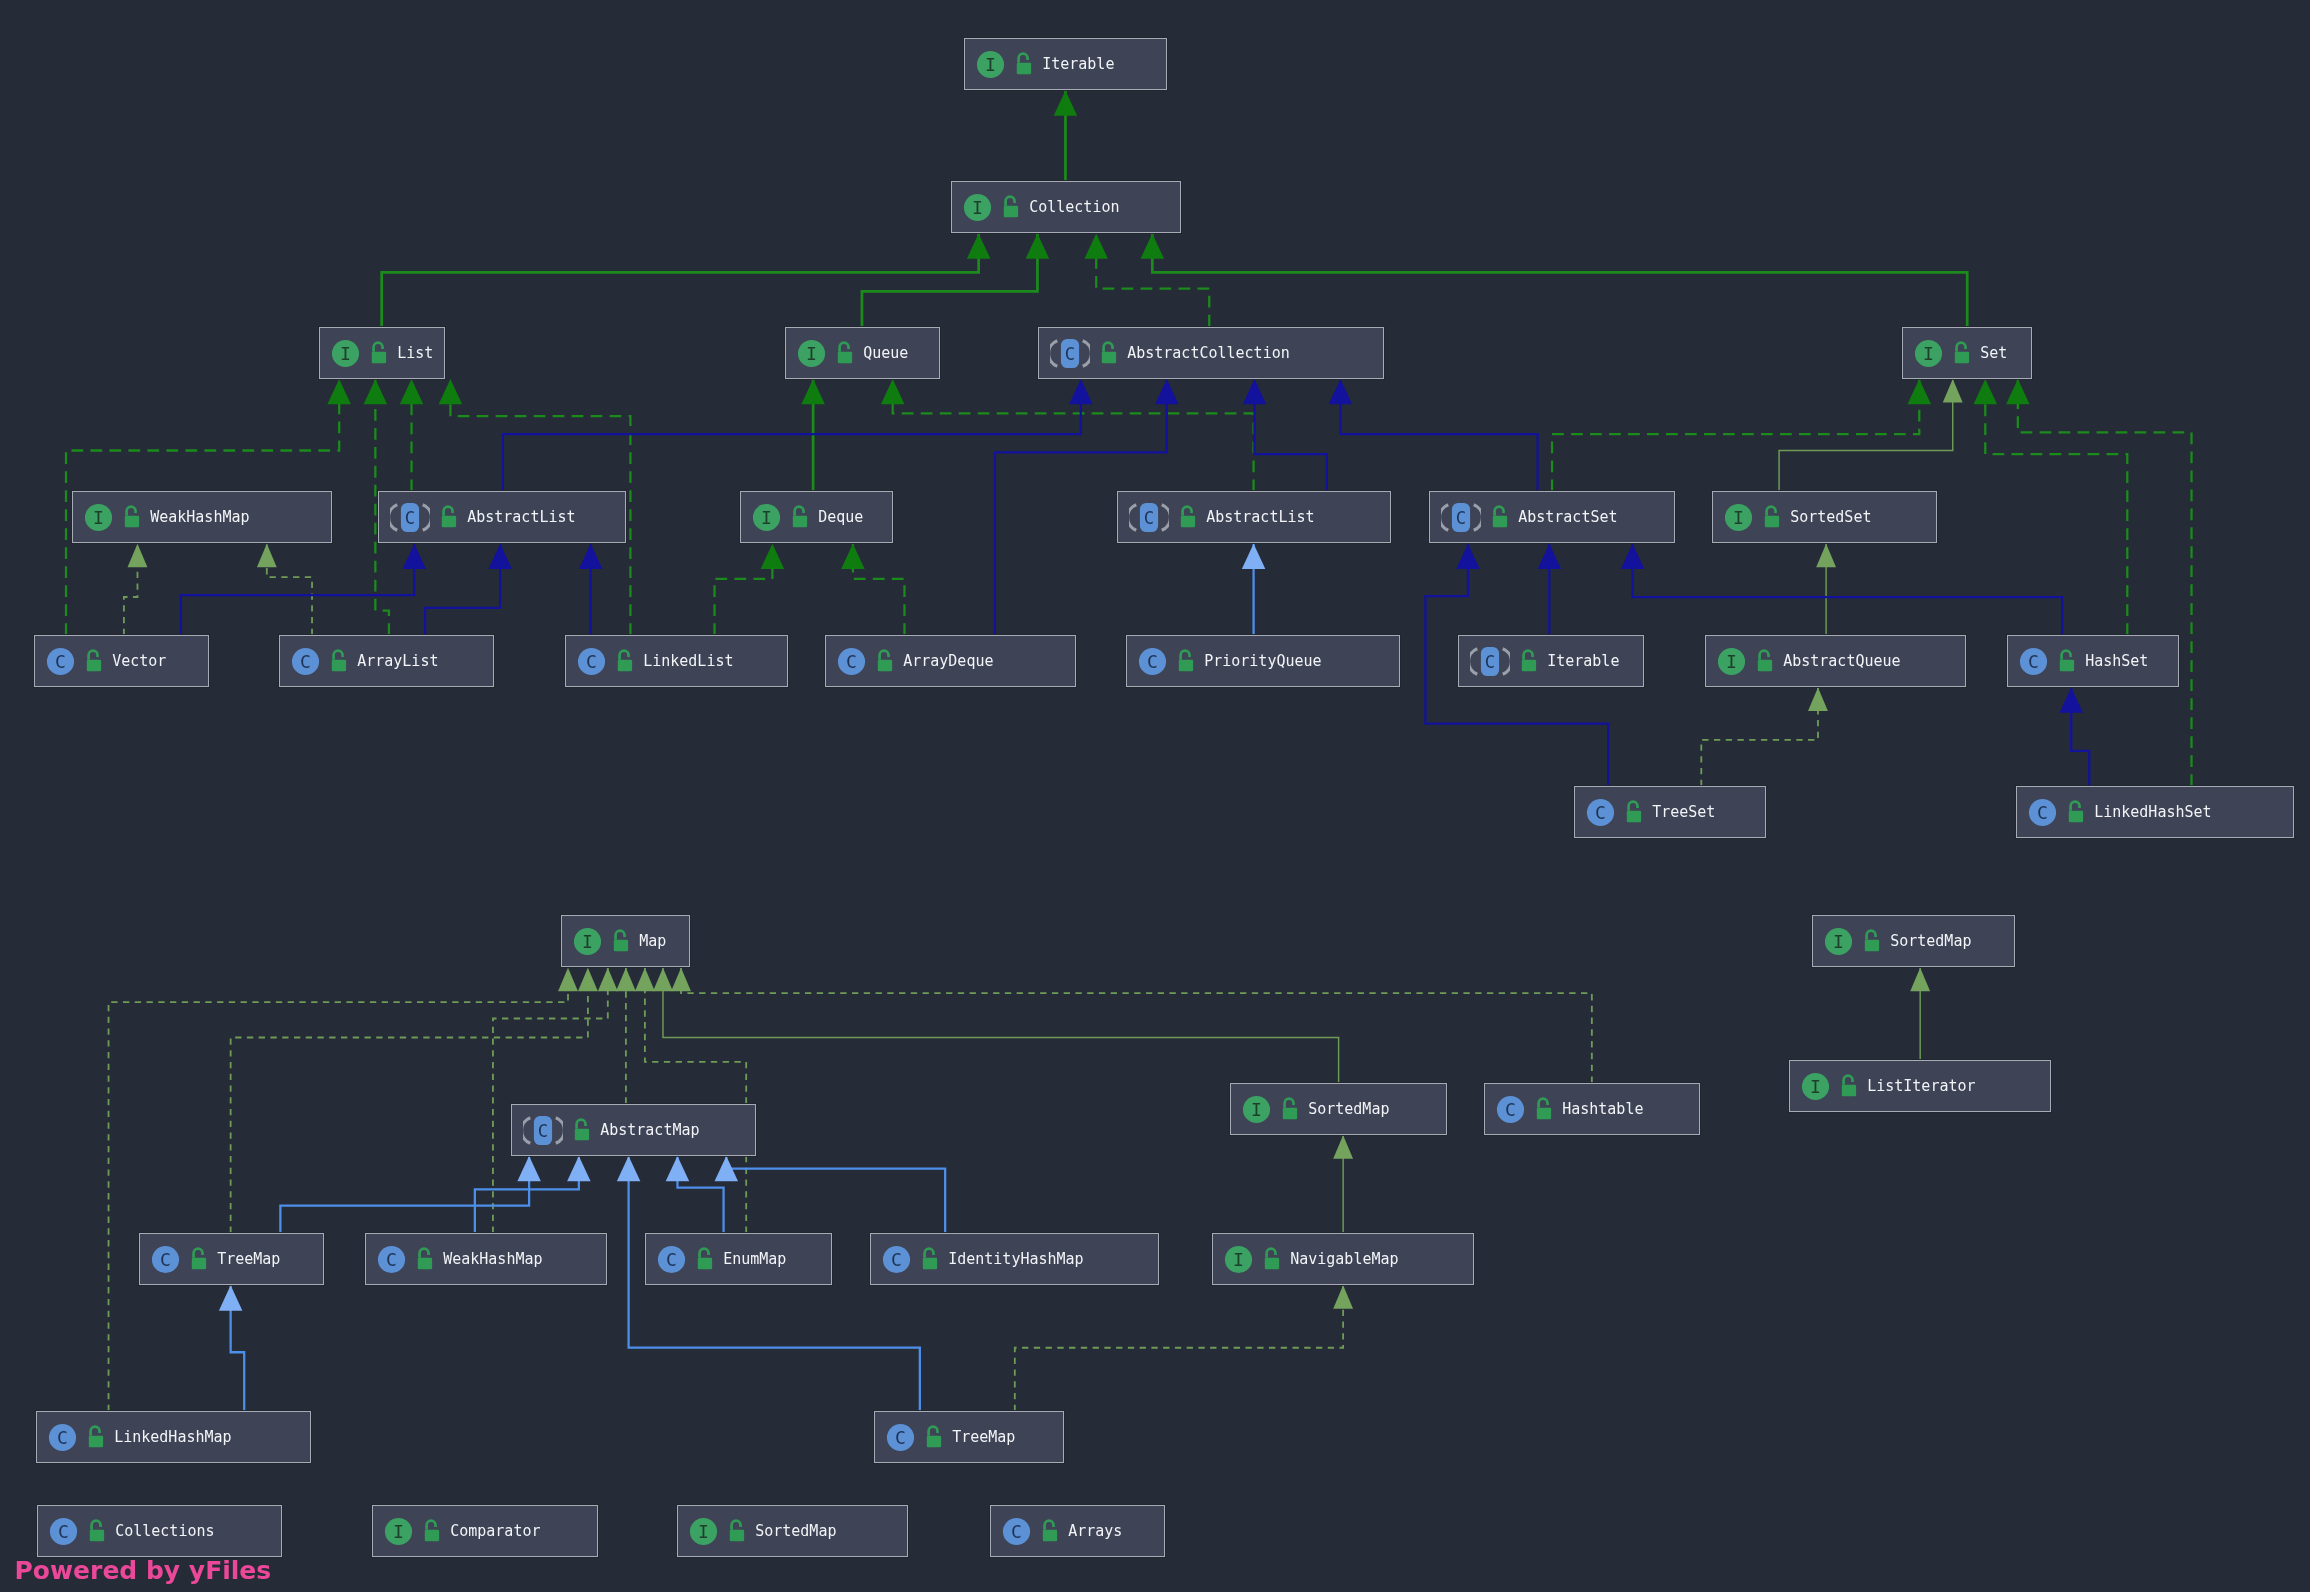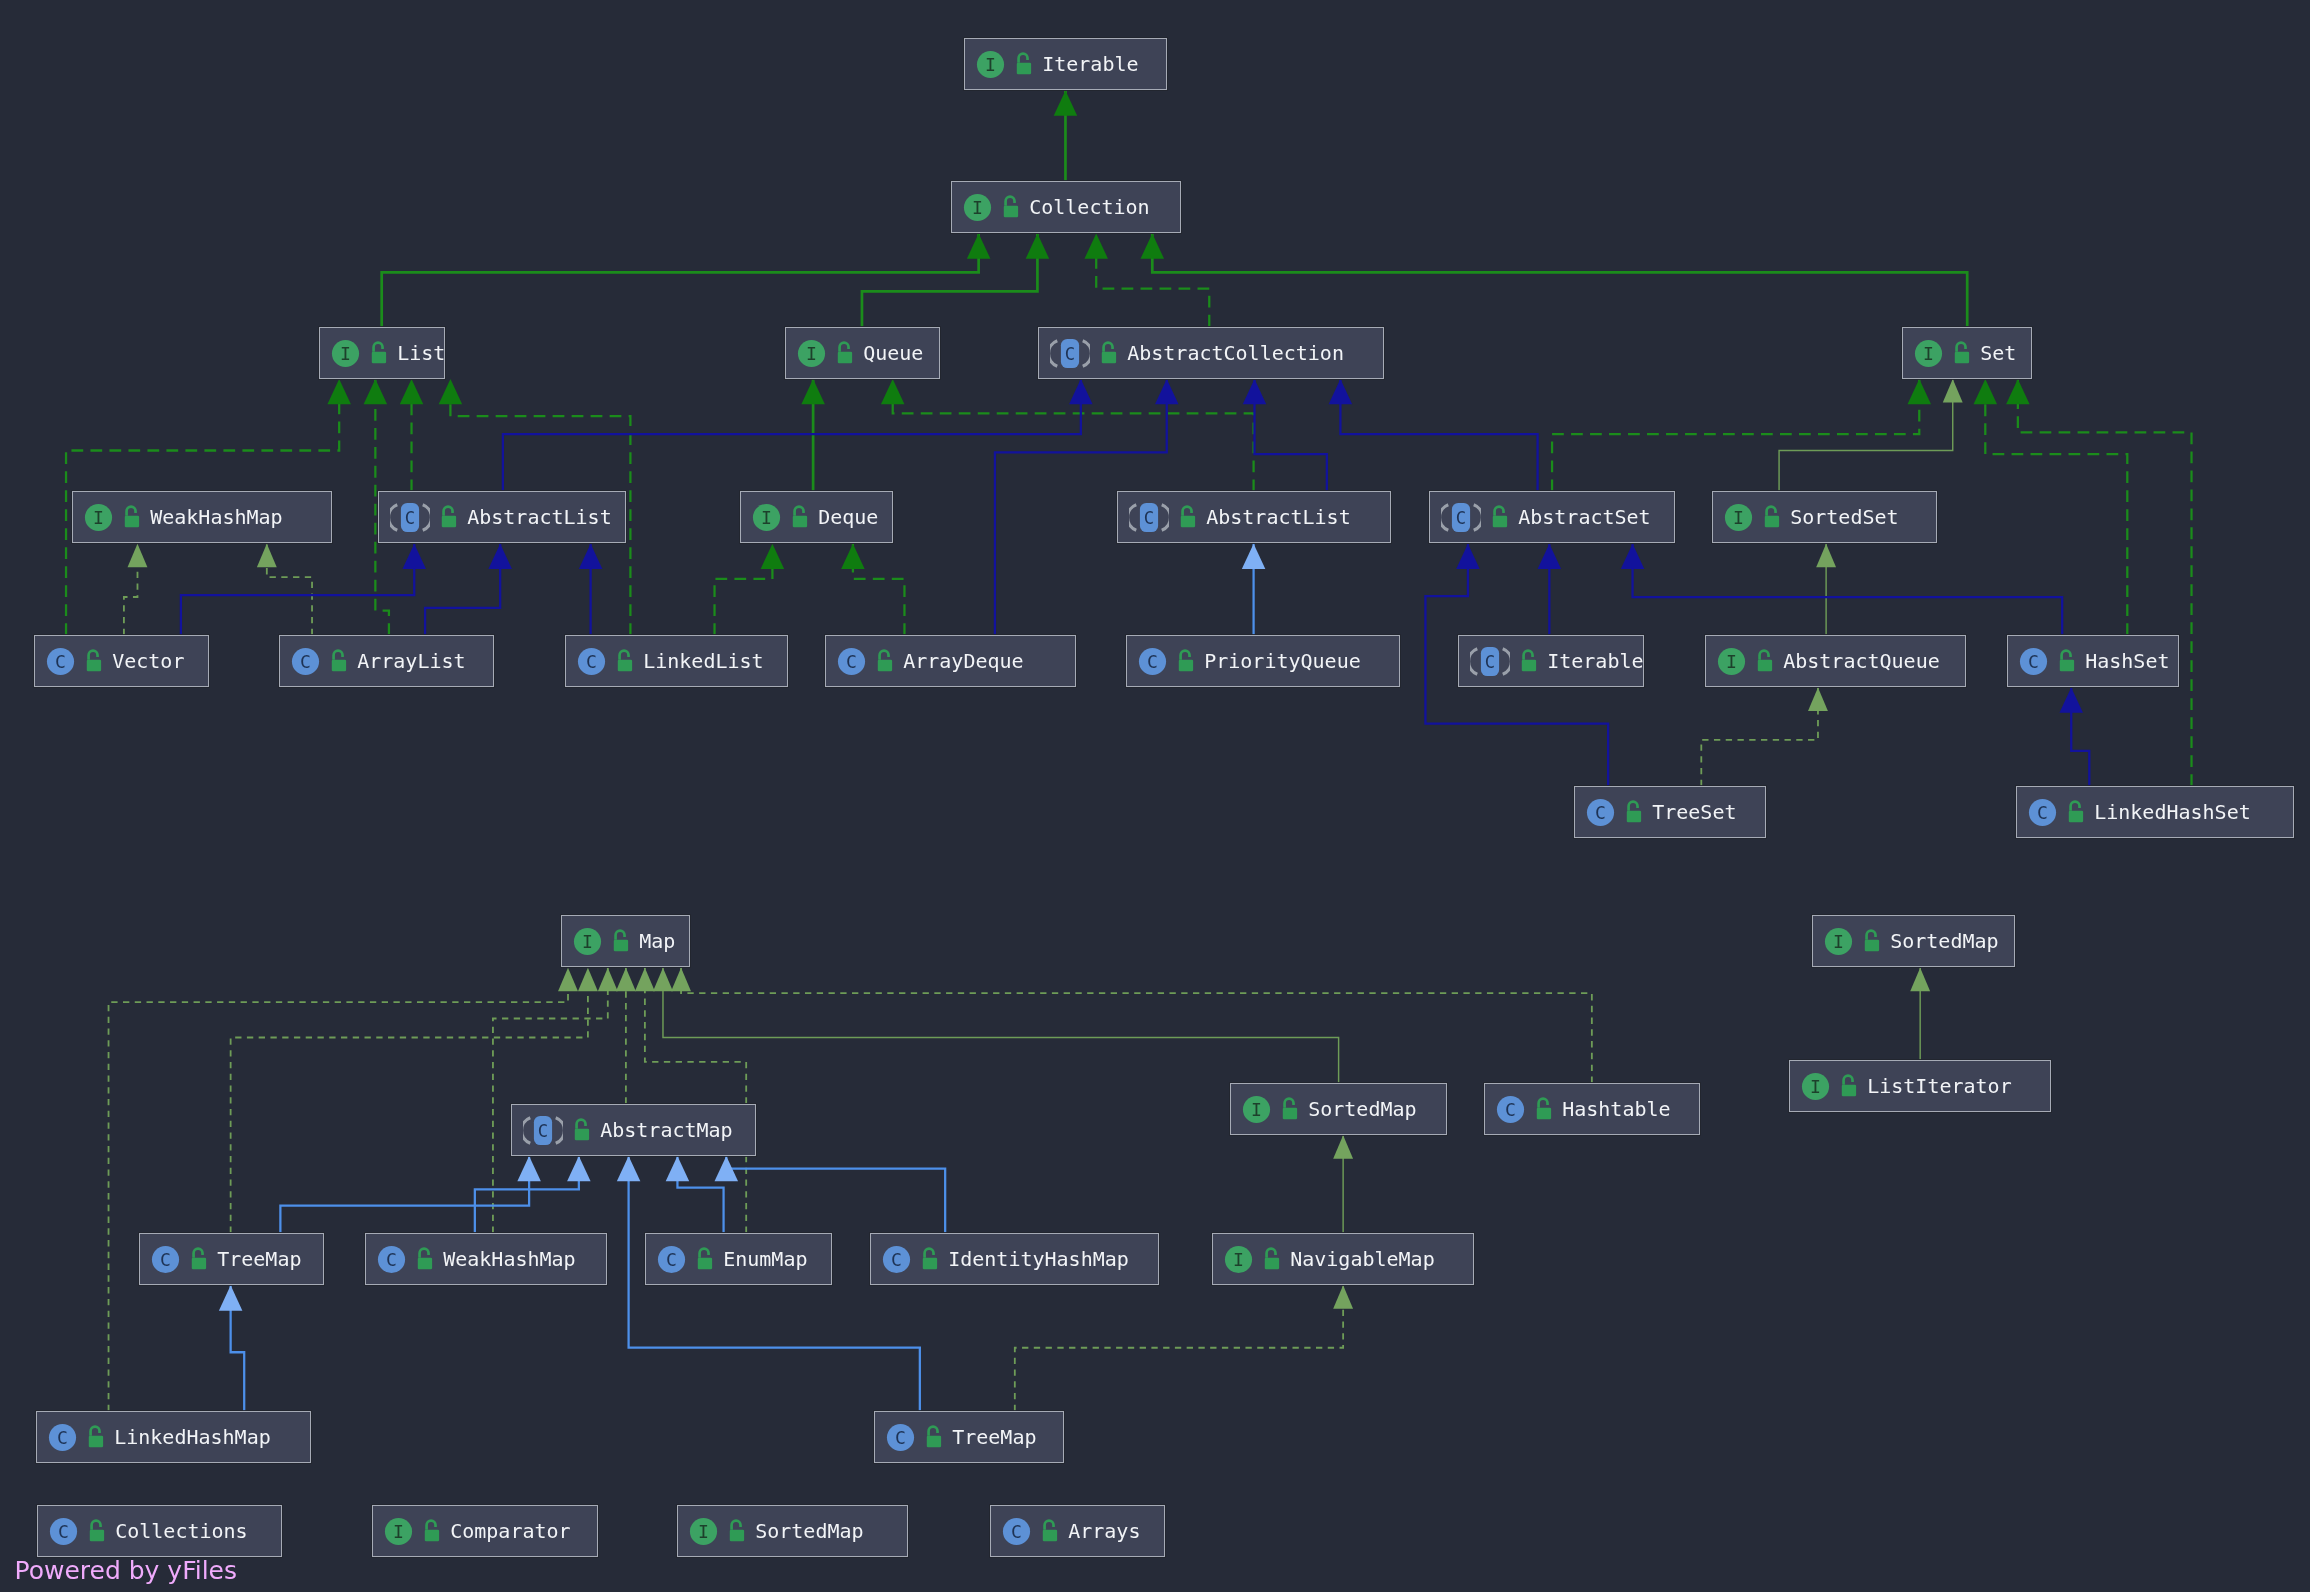--- a/index.html
+++ b/index.html
@@ -19,34 +19,34 @@
     border:1.8px solid #a6abb6;
     box-shadow:0 0 0 0.9px #23262f;
     display:flex;
     align-items:center;
     gap:8.1px;
     padding-left:11px;
     z-index:2;
     cursor:default;
   }
   .node .label{
-    font-size:20px;
+    font-size:15px;
     color:#f2f4f7;
     white-space:nowrap;
     letter-spacing:0px;
   }
   .node svg{flex:0 0 auto;display:block;}
   .footer{
     position:absolute;
     left:14.5px;top:1556px;
     z-index:3;
     font-family:"DejaVu Sans","Liberation Sans",sans-serif;
     font-size:25px;
-    font-weight:400;
-    color:#f0abfc;
+    font-weight:700;
+    color:#ec4899;
   }
 </style>
 </head>
 <body>
 
 <div class="canvas">
   <svg id="edge-layer" width="2310" height="1592" viewBox="0 0 2554 1760">
       <path d="M1178 200 L1178 100" fill="none" stroke="#1b8c1b" stroke-width="3"></path>
       <polygon points="1178,100 1165,128 1191,128" fill="#0f7c0f"></polygon>
       <path d="M422 361 L422 301 L1082 301 L1082 258" fill="none" stroke="#1b8c1b" stroke-width="3"></path>

